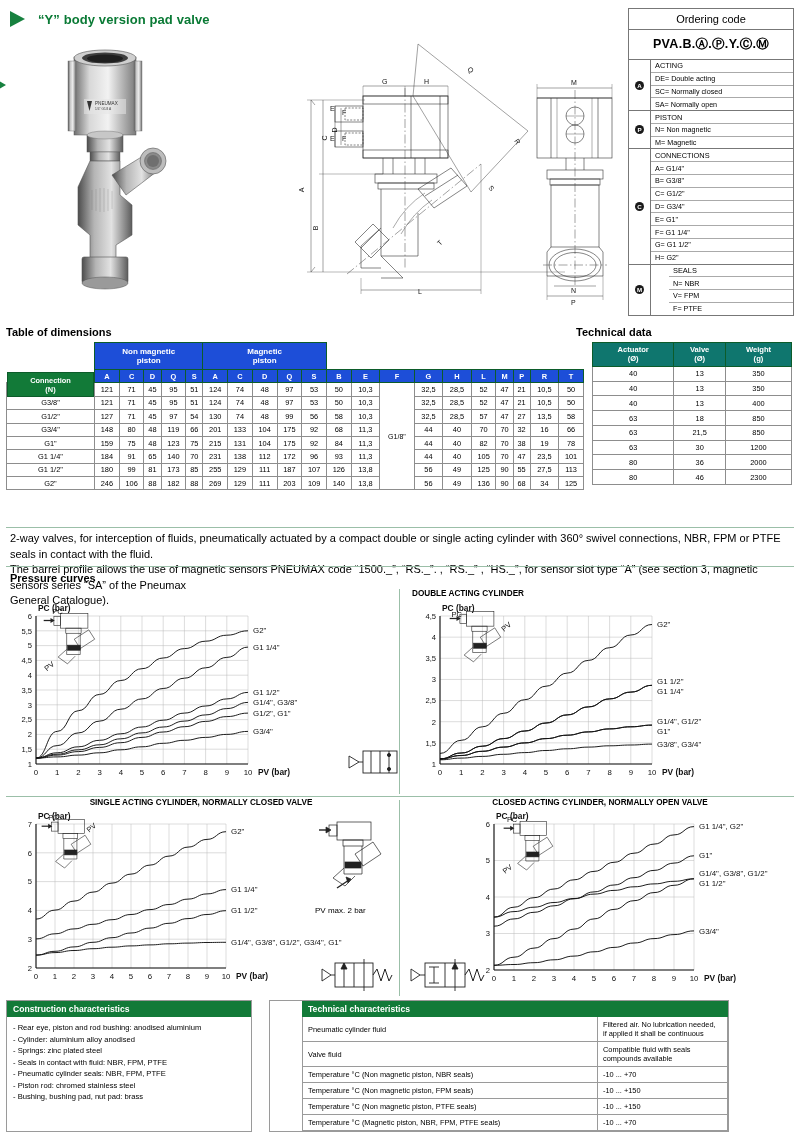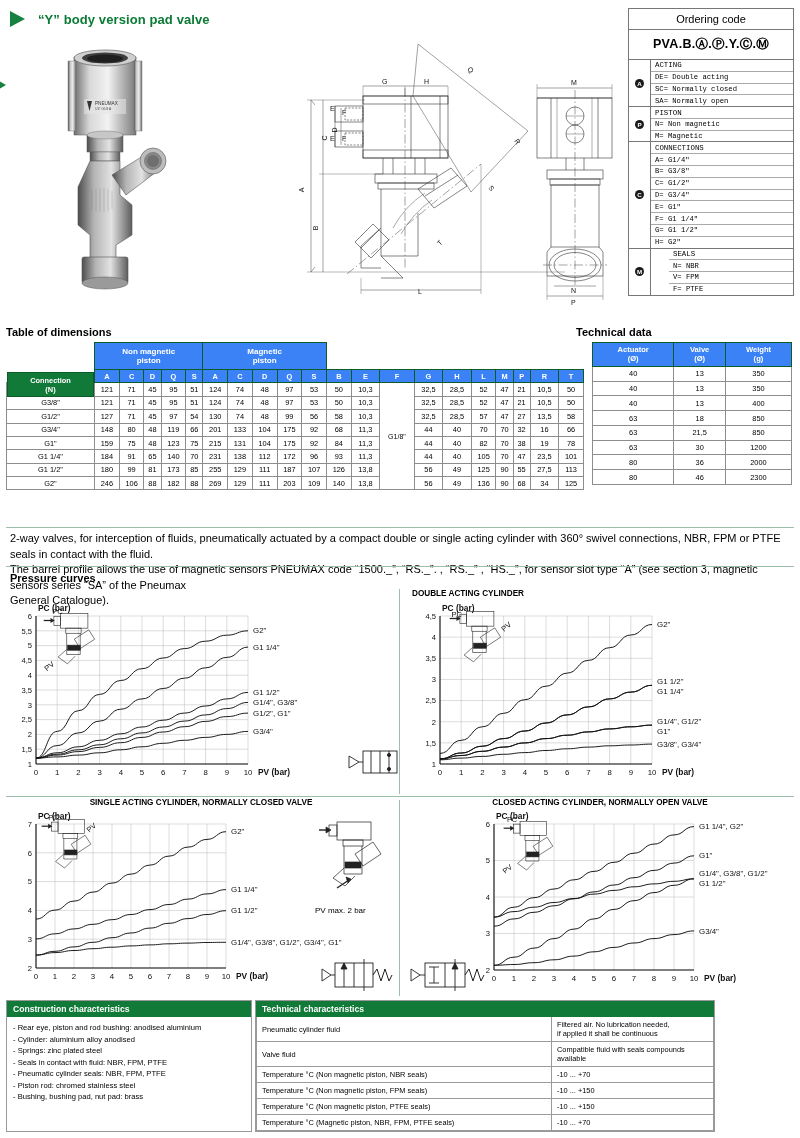--- a/index.html
+++ b/index.html
@@ -36,67 +36,67 @@
     position:absolute; left:628px; top:8px; width:166px;
     border:1px solid #777;
     font-size:7.2px;
   }
   .order-title { text-align:center; font-size:11px; padding:4px 0 4px; border-bottom:1px solid #777; }
   .order-code { text-align:center; font-size:12.5px; font-weight:bold; padding:6px 0 6px; border-bottom:1px solid #777; letter-spacing:0.3px;}
   .ogrp { display:flex; border-bottom:1px solid #777; }
   .ogrp:last-child { border-bottom:none;gap:18px; }
   .obul { width:22px; min-width:22px; border-right:1px solid #777; display:flex; align-items:center; justify-content:center; }
   .orows { flex:1; }
-  .orow { padding:1.4px 4px; border-bottom:1px solid #aaa; white-space:nowrap;font-family:Liberation Mono, monospace; }
+  .orow { padding:1.4px 4px; border-bottom:1px solid #aaa; white-space:nowrap; }
   .orow:last-child { border-bottom:none; }
   .orow.cap { font-size:7.4px; }
   .circ {
     display:inline-block; width:9px; height:9px; line-height:9px;
     border-radius:50%; background:#1a1a1a; color:#fff; text-align:center;
     font-size:6.2px; font-weight:bold; vertical-align:middle;
   }
 
   
   .drawing { position:absolute; left:285px; top:28px; width:330px; height:290px; }
 
   
   .sect-title { font-size:11px; font-weight:bold; }
 
   
   #dims-wrap { position:absolute; left:6px; top:325px; width:578px; }
   table.dims { border-collapse:collapse; width:100%; font-size:7.4px; }
   table.dims td, table.dims th { border:1px solid #8d8d8d; text-align:center; padding:1.7px 0; }
-  table.dims th { background:#3b82f6; color:#fff; font-weight:bold; border-color:#0c5c2a; }
+  table.dims th { background:#1d4ed8; color:#fff; font-weight:bold; border-color:#0c5c2a; }
   table.dims th.grp { font-size:8px; padding:4px 0; }
   table.dims th.blank { background:#fff; border:none; }
   td.conn { width:88px; }
 
   
   #tech-wrap { position:absolute; left:592px; top:325px; width:200px; }
   table.tech { border-collapse:collapse; width:100%; font-size:7.4px; }
   table.tech td, table.tech th { border:1px solid #8d8d8d; text-align:center; padding:2.4px 0; }
-  table.tech th { background:#3b82f6; color:#fff; font-weight:bold; border-color:#0c5c2a; font-size:7.6px;}
+  table.tech th { background:#0f766e; color:#fff; font-weight:bold; border-color:#0c5c2a; font-size:7.6px;}
 
   
   .rule { position:absolute; left:6px; width:788px; height:1px; background:#9bbfa8; }
   .desc { position:absolute; left:10px; top:531px; width:780px; font-size:11px; line-height:1.42; }
 
   .press-title { position:absolute; left:10px; top:572px; }
 
   
   .chart { position:absolute; }
   .chart svg { display:block; }
   .ct { position:absolute; font-size:8.2px; font-weight:bold; text-align:center; width:100%; }
 
   
-  #bottom { position:absolute; left:6px; top:1000px; width:788px; display:flex; gap:3px; }
+  #bottom { position:absolute; left:6px; top:1000px; width:788px; display:flex; gap:17px; }
   .bt { border:1px solid #9a9a9a; }
   .bt-hd { background:#127a38; color:#fff; font-weight:bold; font-size:8.6px; padding:3px 6px; }
   #constr { width:246px; }
-  #techch { width:460px; }
+  #techch { width:460px;padding-left:32px; }
   .constr-list { padding:5px 6px; font-size:7.6px; line-height:1.52; }
   table.tc { border-collapse:collapse; width:100%; font-size:7.4px; }
   table.tc td { border:1px solid #9a9a9a; padding:3px 5px; }
   table.tc td.k { width:295px; }
   table.tc td.v { }
   table.tc tr:first-child td { border-top:none; }
 </style>
 </head>
 <body>
 

